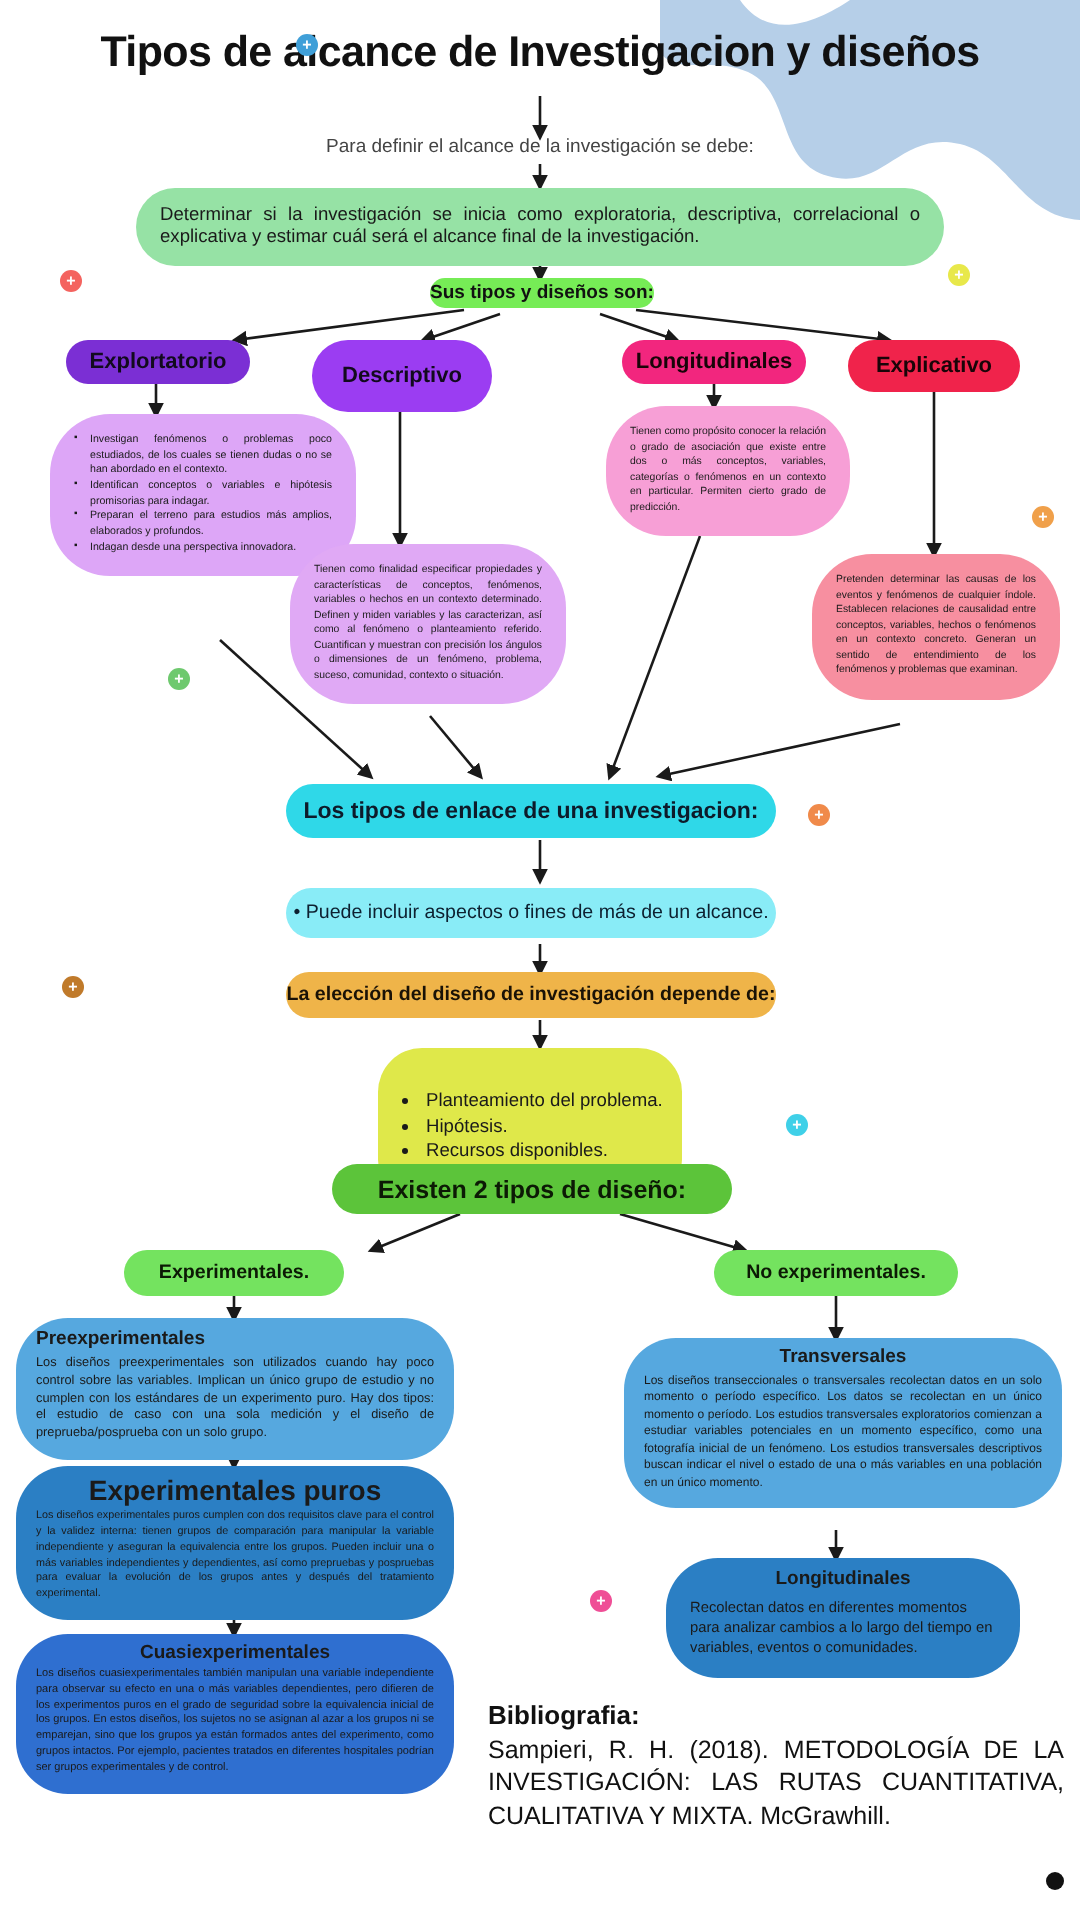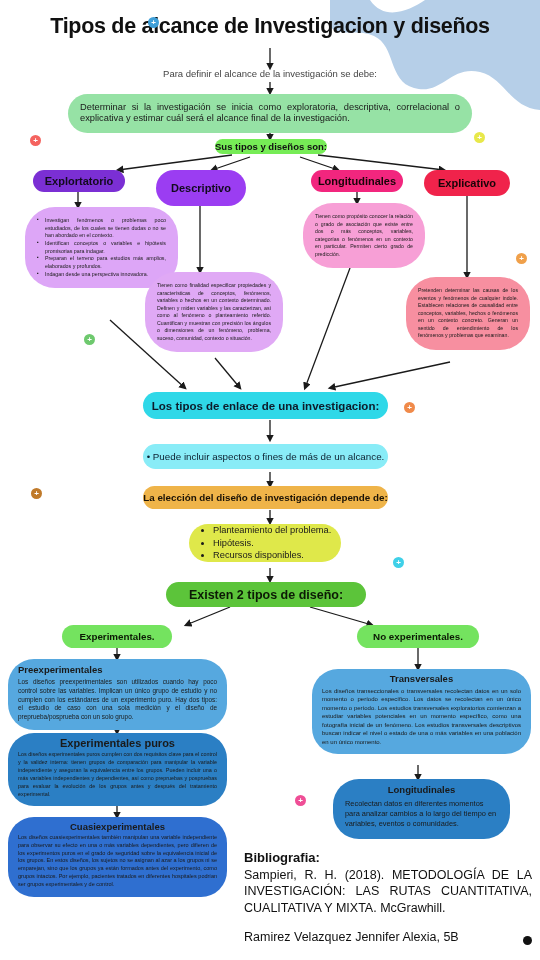--- a/index.html
+++ b/index.html
@@ -148,40 +148,40 @@
   <div class="softbox" style="left:303px; top:203px; width:122px; background:#f79fd6; font-size:5.2px; line-height:1.45; border-radius:30px; padding:10px 12px;">Tienen como propósito conocer la relación o grado de asociación que existe entre dos o más conceptos, variables, categorías o fenómenos en un contexto en particular. Permiten cierto grado de predicción.</div>
 
   <div class="softbox" style="left:406px; top:277px; width:124px; background:#f78fa0; font-size:5.2px; line-height:1.45; border-radius:30px; padding:10px 12px;">Pretenden determinar las causas de los eventos y fenómenos de cualquier índole. Establecen relaciones de causalidad entre conceptos, variables, hechos o fenómenos en un contexto concreto. Generan un sentido de entendimiento de los fenómenos y problemas que examinan.</div>
 
   <div class="pill" style="left:143px; top:392px; width:245px; height:27px; background:#2fd8e8; color:#0d1b2a; font-size:11.5px;">Los tipos de enlace de una investigacion:</div>
 
   <div class="pill" style="left:143px; top:444px; width:245px; height:25px; background:#89ecf7; color:#0d2030; font-size:9.8px; font-weight:normal;">• Puede incluir aspectos o fines de más de un alcance.</div>
 
   <div class="pill" style="left:143px; top:486px; width:245px; height:23px; background:#efb449; color:#1a1206; font-size:9.8px;">La elección del diseño de investigación depende de:</div>
 
-  <div class="softbox" style="left:189px; top:524px; width:152px; background:#dfe84a; border-radius:22px; padding:0 8px;">
+  <div class="softbox" style="left:189px; top:524px; width:152px; background:#dfe84a; border-radius:22px; padding:20px 8px;">
     <ul class="dots" style="font-size:9.3px; line-height:1.35; color:#1a1a1a;">
       <li>Planteamiento del problema.</li>
       <li>Hipótesis.</li>
       <li>Recursos disponibles.</li>
     </ul>
   </div>
 
   <div class="pill" style="left:166px; top:582px; width:200px; height:25px; background:#5cc43a; color:#0c1a05; font-size:12.5px;">Existen 2 tipos de diseño:</div>
 
   <div class="pill" style="left:357px; top:625px; width:122px; height:23px; background:#74e35f; color:#0c1a05; font-size:9.8px;">No experimentales.</div>
   <div class="pill" style="left:62px; top:625px; width:110px; height:23px; background:#74e35f; color:#0c1a05; font-size:9.8px;">Experimentales.</div>
 
   <div class="softbox" style="left:8px; top:659px; width:219px; background:#56a8df; border-radius:26px; padding:5px 10px 8px;">
     <div style="text-align:left; font-weight:bold; font-size:9.5px; margin-bottom:2px;">Preexperimentales</div>
     <div style="font-size:6.4px; line-height:1.4; text-align:justify;">Los diseños preexperimentales son utilizados cuando hay poco control sobre las variables. Implican un único grupo de estudio y no cumplen con los estándares de un experimento puro. Hay dos tipos: el estudio de caso con una sola medición y el diseño de preprueba/posprueba con un solo grupo.</div>
   </div>
 
   <div class="softbox" style="left:8px; top:733px; width:219px; background:#2b7fc4; border-radius:26px; padding:4px 10px 8px;">
-    <div style="text-align:center; font-weight:bold; font-size:11px; margin-bottom:1px;">Experimentales puros</div>
+    <div style="text-align:center; font-weight:bold; font-size:14px; margin-bottom:1px;">Experimentales puros</div>
     <div style="font-size:5.4px; line-height:1.45; text-align:justify;">Los diseños experimentales puros cumplen con dos requisitos clave para el control y la validez interna: tienen grupos de comparación para manipular la variable independiente y aseguran la equivalencia entre los grupos. Pueden incluir una o más variables independientes y dependientes, así como prepruebas y pospruebas para evaluar la evolución de los grupos antes y después del tratamiento experimental.</div>
   </div>
 
   <div class="softbox" style="left:8px; top:817px; width:219px; background:#2f6fd0; border-radius:26px; padding:4px 10px 8px;">
     <div style="text-align:center; font-weight:bold; font-size:9.5px; margin-bottom:1px;">Cuasiexperimentales</div>
     <div style="font-size:5.5px; line-height:1.45; text-align:justify;">Los diseños cuasiexperimentales también manipulan una variable independiente para observar su efecto en una o más variables dependientes, pero difieren de los experimentos puros en el grado de seguridad sobre la equivalencia inicial de los grupos. En estos diseños, los sujetos no se asignan al azar a los grupos ni se emparejan, sino que los grupos ya están formados antes del experimento, como grupos intactos. Por ejemplo, pacientes tratados en diferentes hospitales podrían ser grupos experimentales y de control.</div>
   </div>
 
   <div class="softbox" style="left:312px; top:669px; width:219px; background:#56a8df; border-radius:26px; padding:4px 10px 8px;">
     <div style="text-align:center; font-weight:bold; font-size:9.5px; margin-bottom:2px;">Transversales</div>
@@ -189,21 +189,20 @@
   </div>
 
   <div class="softbox" style="left:333px; top:779px; width:177px; background:#2b7fc4; border-radius:26px; padding:5px 12px 10px;">
     <div style="text-align:center; font-weight:bold; font-size:9.5px; margin-bottom:3px;">Longitudinales</div>
     <div style="font-size:7.4px; line-height:1.38; text-align:left;">Recolectan datos en diferentes momentos para analizar cambios a lo largo del tiempo en variables, eventos o comunidades.</div>
   </div>
 
   <div class="bib" style="left:244px; top:850px; width:288px;">
     <div class="hd">Bibliografia:</div>
     <div class="body">Sampieri, R. H. (2018). METODOLOGÍA DE LA INVESTIGACIÓN: LAS RUTAS CUANTITATIVA, CUALITATIVA Y MIXTA. McGrawhill.</div>
-    <div class="author">Ramirez Velazquez Jennifer Alexia, 5B</div>
   </div>
 
   <div class="blackdot" style="left:523px; top:936px;"></div>
 
   <div id="pins-layer">
       <div class="pin" style="left: 148px; top: 17px; background: rgb(63, 159, 216);">+</div>
       <div class="pin" style="left: 30px; top: 135px; background: rgb(244, 99, 95);">+</div>
       <div class="pin" style="left: 474px; top: 132px; background: rgb(232, 232, 74);">+</div>
       <div class="pin" style="left: 516px; top: 253px; background: rgb(240, 160, 74);">+</div>
       <div class="pin" style="left: 84px; top: 334px; background: rgb(110, 201, 110);">+</div>

